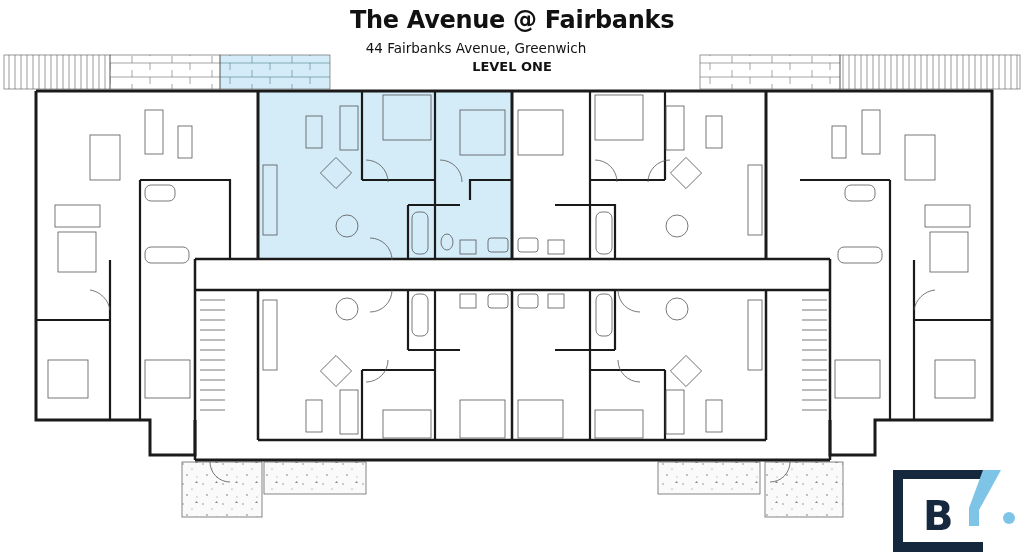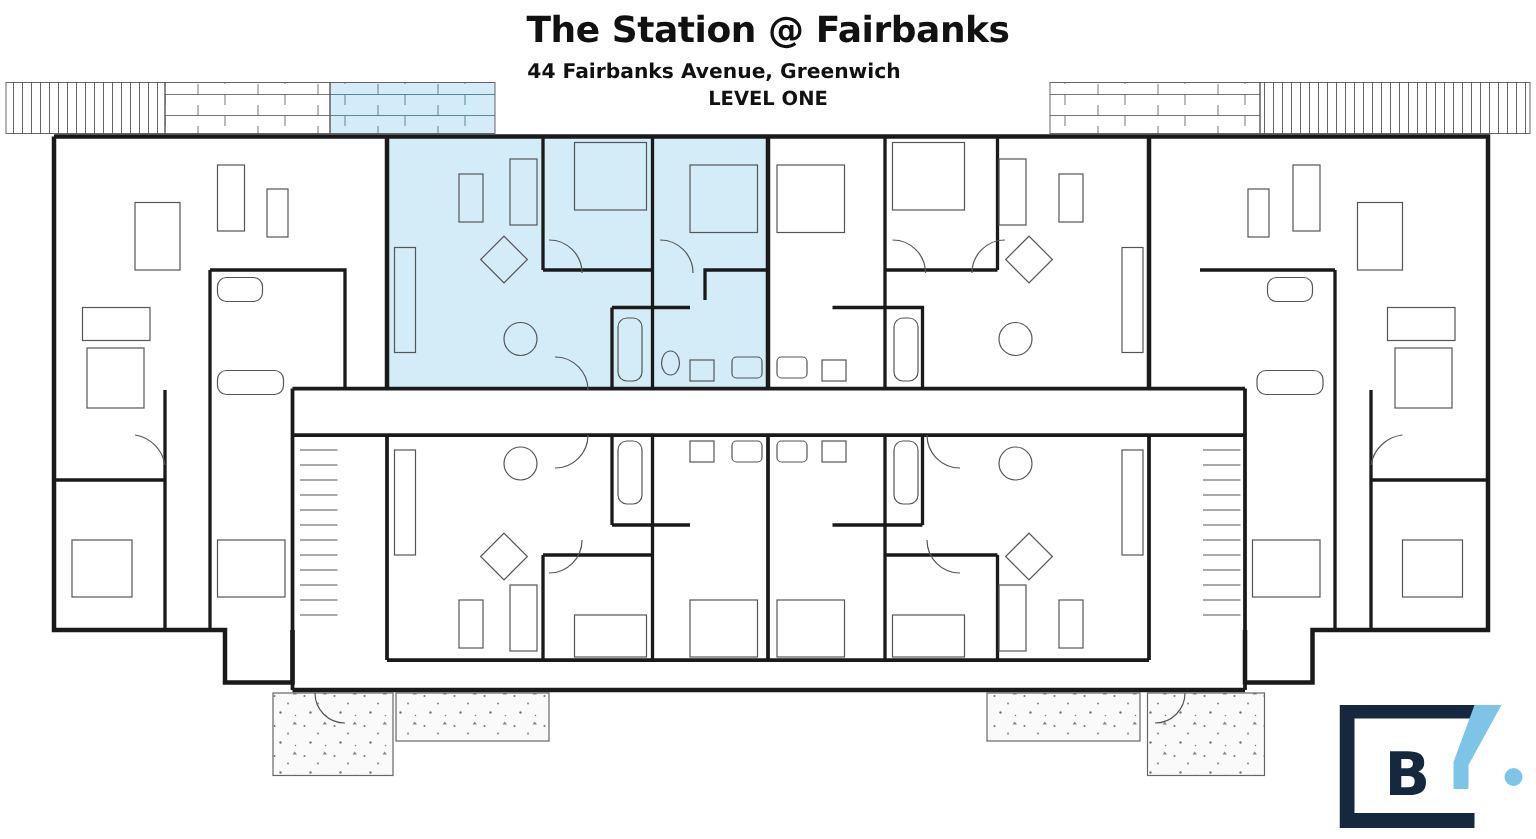--- a/index.html
+++ b/index.html
@@ -1,28 +1,28 @@
 <!DOCTYPE html>
 <html><head>
 <meta charset="utf-8">
 <style>
   html,body{margin:0;padding:0;background:#fff;}
   body{width:1024px;height:559px;position:relative;overflow:hidden;font-family:"DejaVu Sans","Liberation Sans",sans-serif;}
   .title-block{position:absolute;left:0;top:0;width:1024px;text-align:center;color:#111;}
   .title{position:absolute;left:0;width:1024px;top:6px;font-size:24px;font-weight:bold;letter-spacing:-0.3px;}
-  .subtitle{position:absolute;left:0;width:952px;top:40px;font-size:13.5px;font-weight:bold;}
+  .subtitle{position:absolute;left:0;width:952px;top:40px;font-size:13.5px;font-weight:normal;}
   .level{position:absolute;left:0;width:1024px;top:59px;font-size:13px;font-weight:bold;}
   svg.plan{position:absolute;left:0;top:0;}
   .logo{position:absolute;left:893px;top:470px;width:124px;height:82px;}
 </style>
 </head>
 <body>
 
 <div class="title-block">
-  <div class="title">The Station @ Fairbanks</div>
+  <div class="title">The Avenue @ Fairbanks</div>
   <div class="subtitle">44 Fairbanks Avenue, Greenwich</div>
   <div class="level">LEVEL ONE</div>
 </div>
 
 <svg class="plan" width="1024" height="559" viewBox="0 0 1024 559" xmlns="http://www.w3.org/2000/svg">
   <defs>
     <pattern id="stone" width="40" height="14" patternUnits="userSpaceOnUse">
       <rect width="40" height="14" fill="none"></rect>
       <path d="M0 7 H40 M12 0 V7 M30 7 V14" stroke="#666" stroke-width="0.6" fill="none"></path>
     </pattern>

